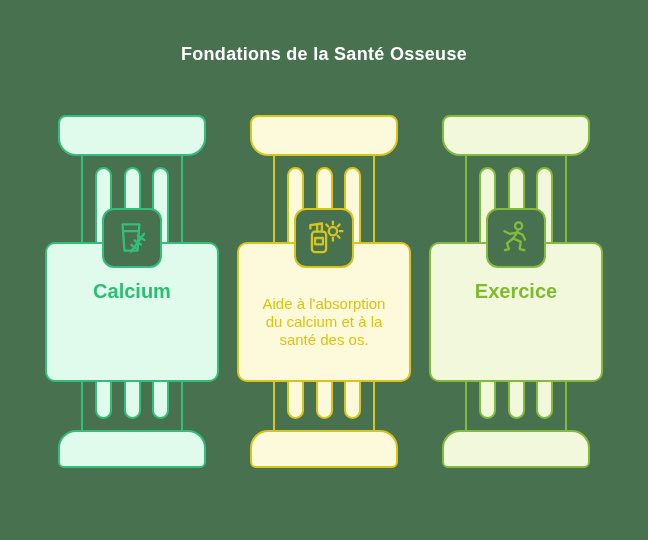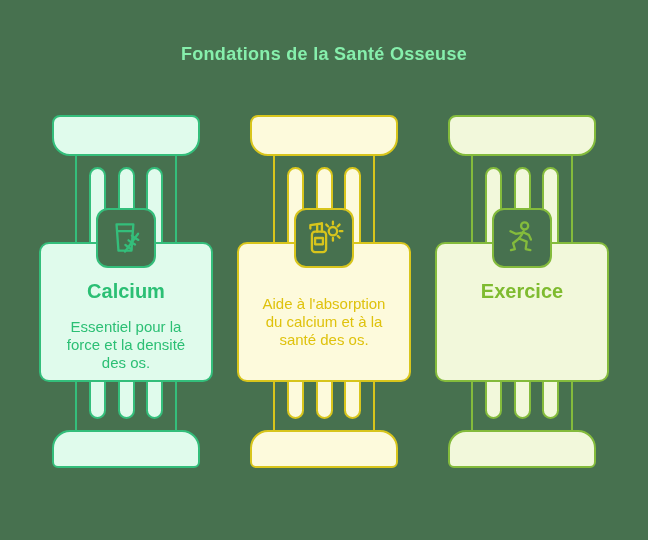--- a/index.html
+++ b/index.html
@@ -15,21 +15,21 @@
     text-align: center;
     font-size: 18px;
     font-weight: 700;
     letter-spacing: 0.3px;
   }
   .pillars {
     position: absolute;
     top: 115px; left: 0; right: 0;
     display: flex;
     justify-content: center;
-    gap: 24px;
+    gap: 18px;
   }
   .pillar {
     position: relative;
     width: 174px;
     height: 353px;
   }
   .capital {
     position: absolute;
     left: 13px; top: 0;
     width: 148px; height: 41px;
@@ -95,37 +95,34 @@
     display: flex;
     align-items: center;
     justify-content: center;
     z-index: 3;
   }
   .icon-box svg { display: block; }
 </style>
 </head>
 <body style="background-color: rgb(71, 113, 79);">
 
-<h1 class="page-title" style="color: #86efac;">Fondations de la Santé Osseuse</h1>
+<h1 class="page-title" style="color: #ffffff;">Fondations de la Santé Osseuse</h1>
 
 <div class="pillars">
 
   <div class="pillar" style="--fill: #E0FBEC; --accent: #34BE7B; --text: #2BBF74;">
     <div class="capital"></div>
     <div class="shaft">
       <div class="flute"></div>
       <div class="flute"></div>
       <div class="flute"></div>
     </div>
     <div class="base"></div>
     <div class="card">
       <div class="card-title">Calcium</div>
-      <div class="card-desc">Essentiel pour la
-force et la densité
-des os.</div>
     </div>
     <div class="icon-box" style="background-color: rgb(71, 113, 79);">
       <svg width="42" height="42" viewBox="0 0 40 40" fill="none" stroke="currentColor" stroke-width="2.2" stroke-linecap="round" stroke-linejoin="round">
         <path d="M11 7 H27 L25.2 32 H12.8 Z"></path>
         <path d="M12.4 13.5 H26.3"></path>
         <path d="M31.5 16 L19 33"></path>
         <path d="M28.6 20 L31.8 21.8"></path>
           <path d="M28.6 20 L25.6 17.8"></path>
         <path d="M25.4 24.4 L28.6 26.2"></path>
           <path d="M25.4 24.4 L22.4 22.2"></path>

